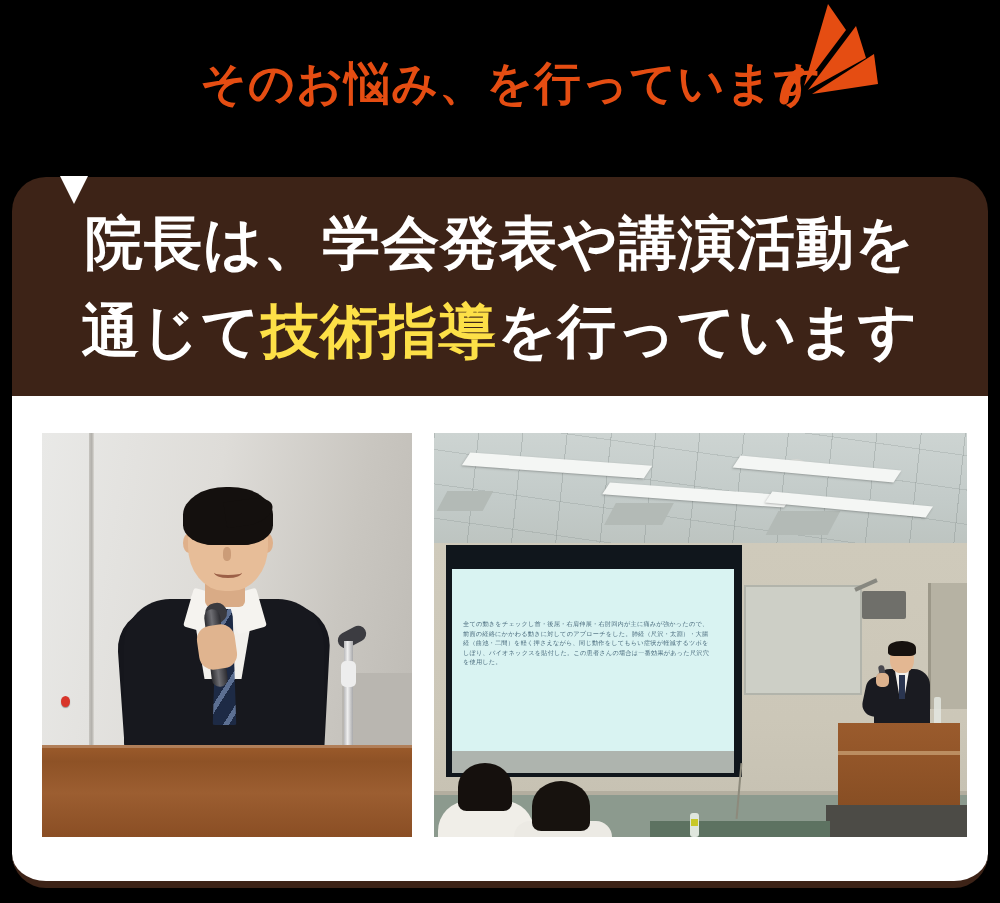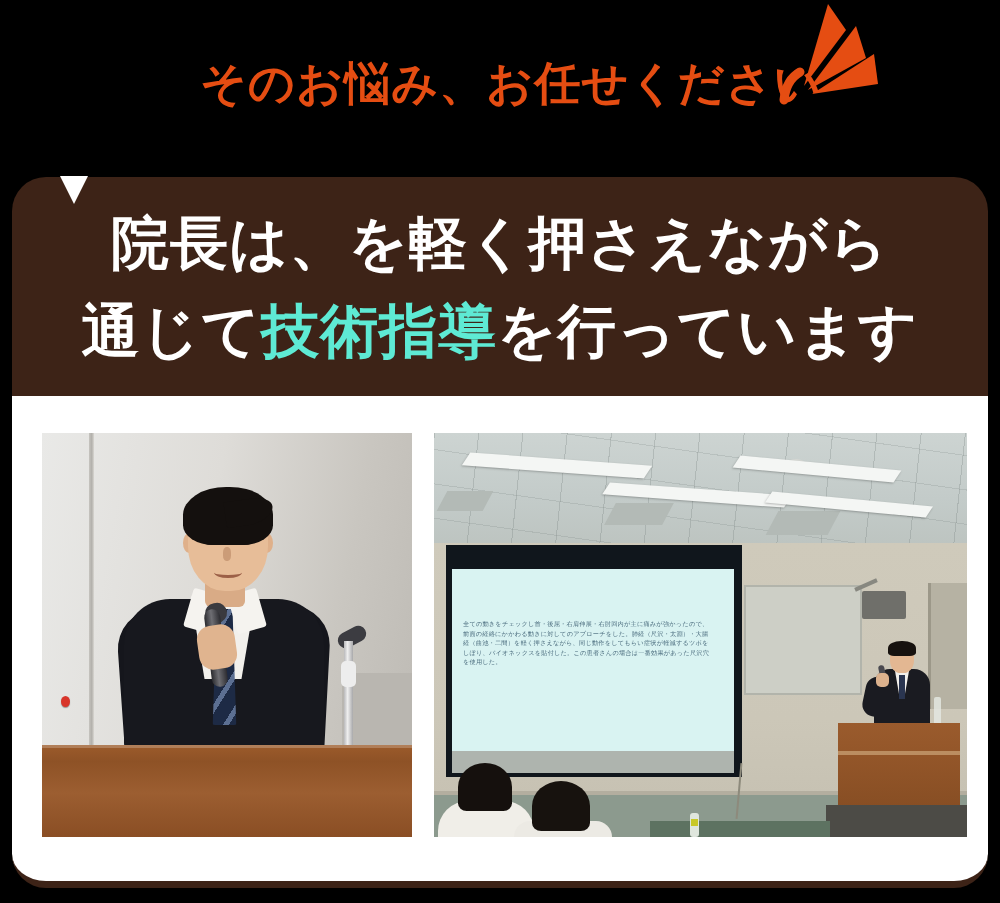--- a/index.html
+++ b/index.html
@@ -45,21 +45,21 @@
     position:absolute;left:12px;top:177px;width:976px;height:219px;
     background:#3D2317;border-radius:34px 34px 0 0;
     z-index:4;
   }
   .banner-lines{
     position:absolute;left:0;right:0;top:22px;text-align:center;
     color:#ffffff;font-weight:bold;font-size:58px;line-height:88px;
     letter-spacing:1px;white-space:nowrap;
   }
   .banner-line{display:block;}
-  .accent{color:#5eead4;}
+  .accent{color:#fde047;}
 
   
   .panel{
     position:absolute;left:12px;top:396px;width:976px;height:492px;
     background:#ffffff;border-radius:0 0 34px 34px;
     border-bottom:7px solid #3D2317;
     box-sizing:border-box;z-index:3;
   }
 
   
@@ -163,27 +163,27 @@
 
   <div class="rays">
     <svg width="120" height="105" viewBox="0 0 120 105" aria-hidden="true">
       <polygon points="34,86 58,4 76,30" fill="#E54D12"></polygon>
       <polygon points="38,90 86,26 96,58" fill="#E54D12"></polygon>
       <polygon points="42,94 104,54 108,84" fill="#E54D12"></polygon>
       <path d="M14,100 Q16,80 30,72" stroke="#E54D12" stroke-width="9" fill="none" stroke-linecap="round"></path>
     </svg>
   </div>
 
-  <div class="catch">そのお悩み、お任せください</div>
+  <div class="catch">そのお悩み、を行っています</div>
 
   <div class="bubble-tail"></div>
 
   <div class="banner">
     <div class="banner-lines">
-      <span class="banner-line">院長は、を軽く押さえながら</span>
+      <span class="banner-line">院長は、学会発表や講演活動を</span>
       <span class="banner-line"><span>通じて</span><span class="accent">技術指導</span><span>を行っています</span></span>
     </div>
   </div>
 
   <div class="panel"></div>
 
   <div class="photo photo-left">
     <div class="ph-inner">
       <div class="l-wall"></div>
       <div class="l-wallseam"></div>

